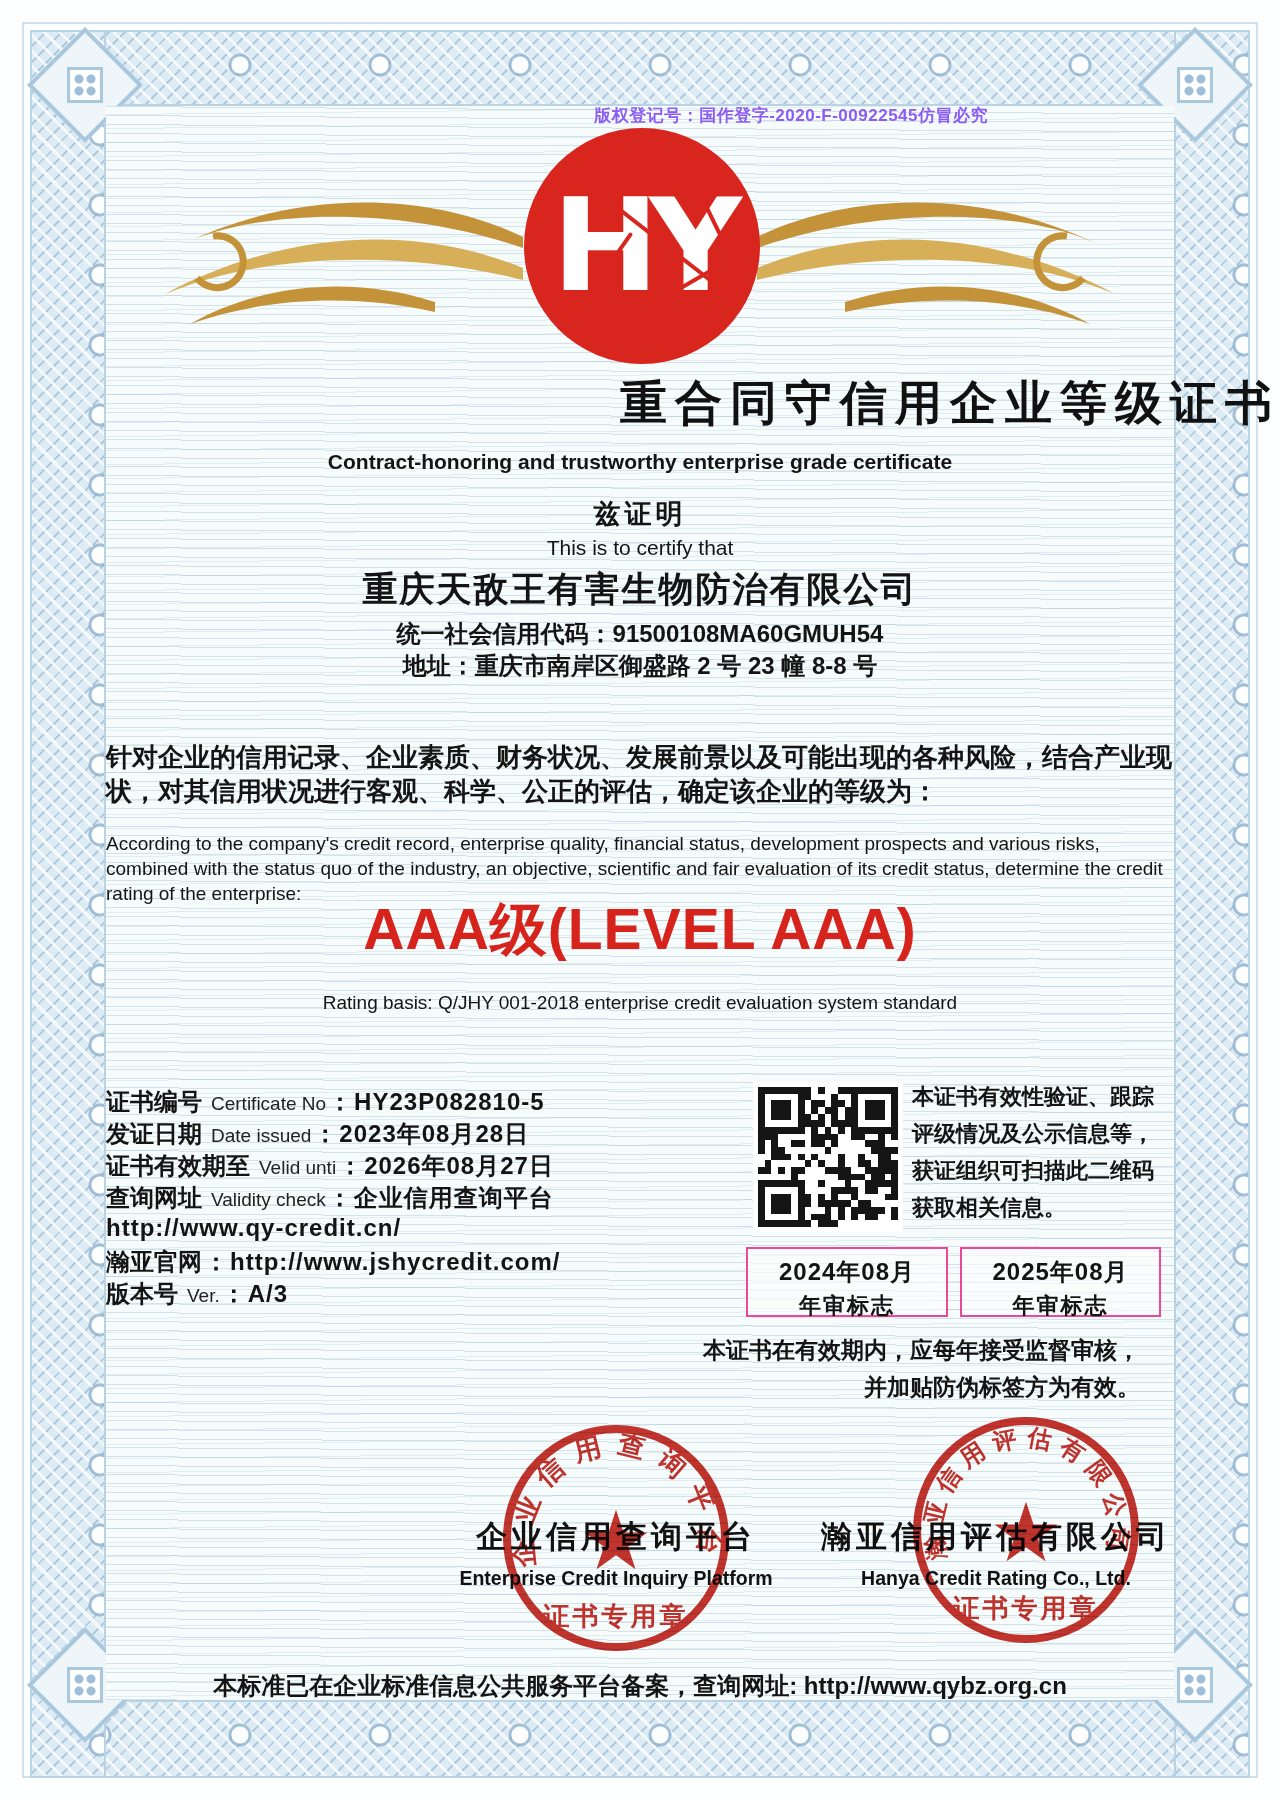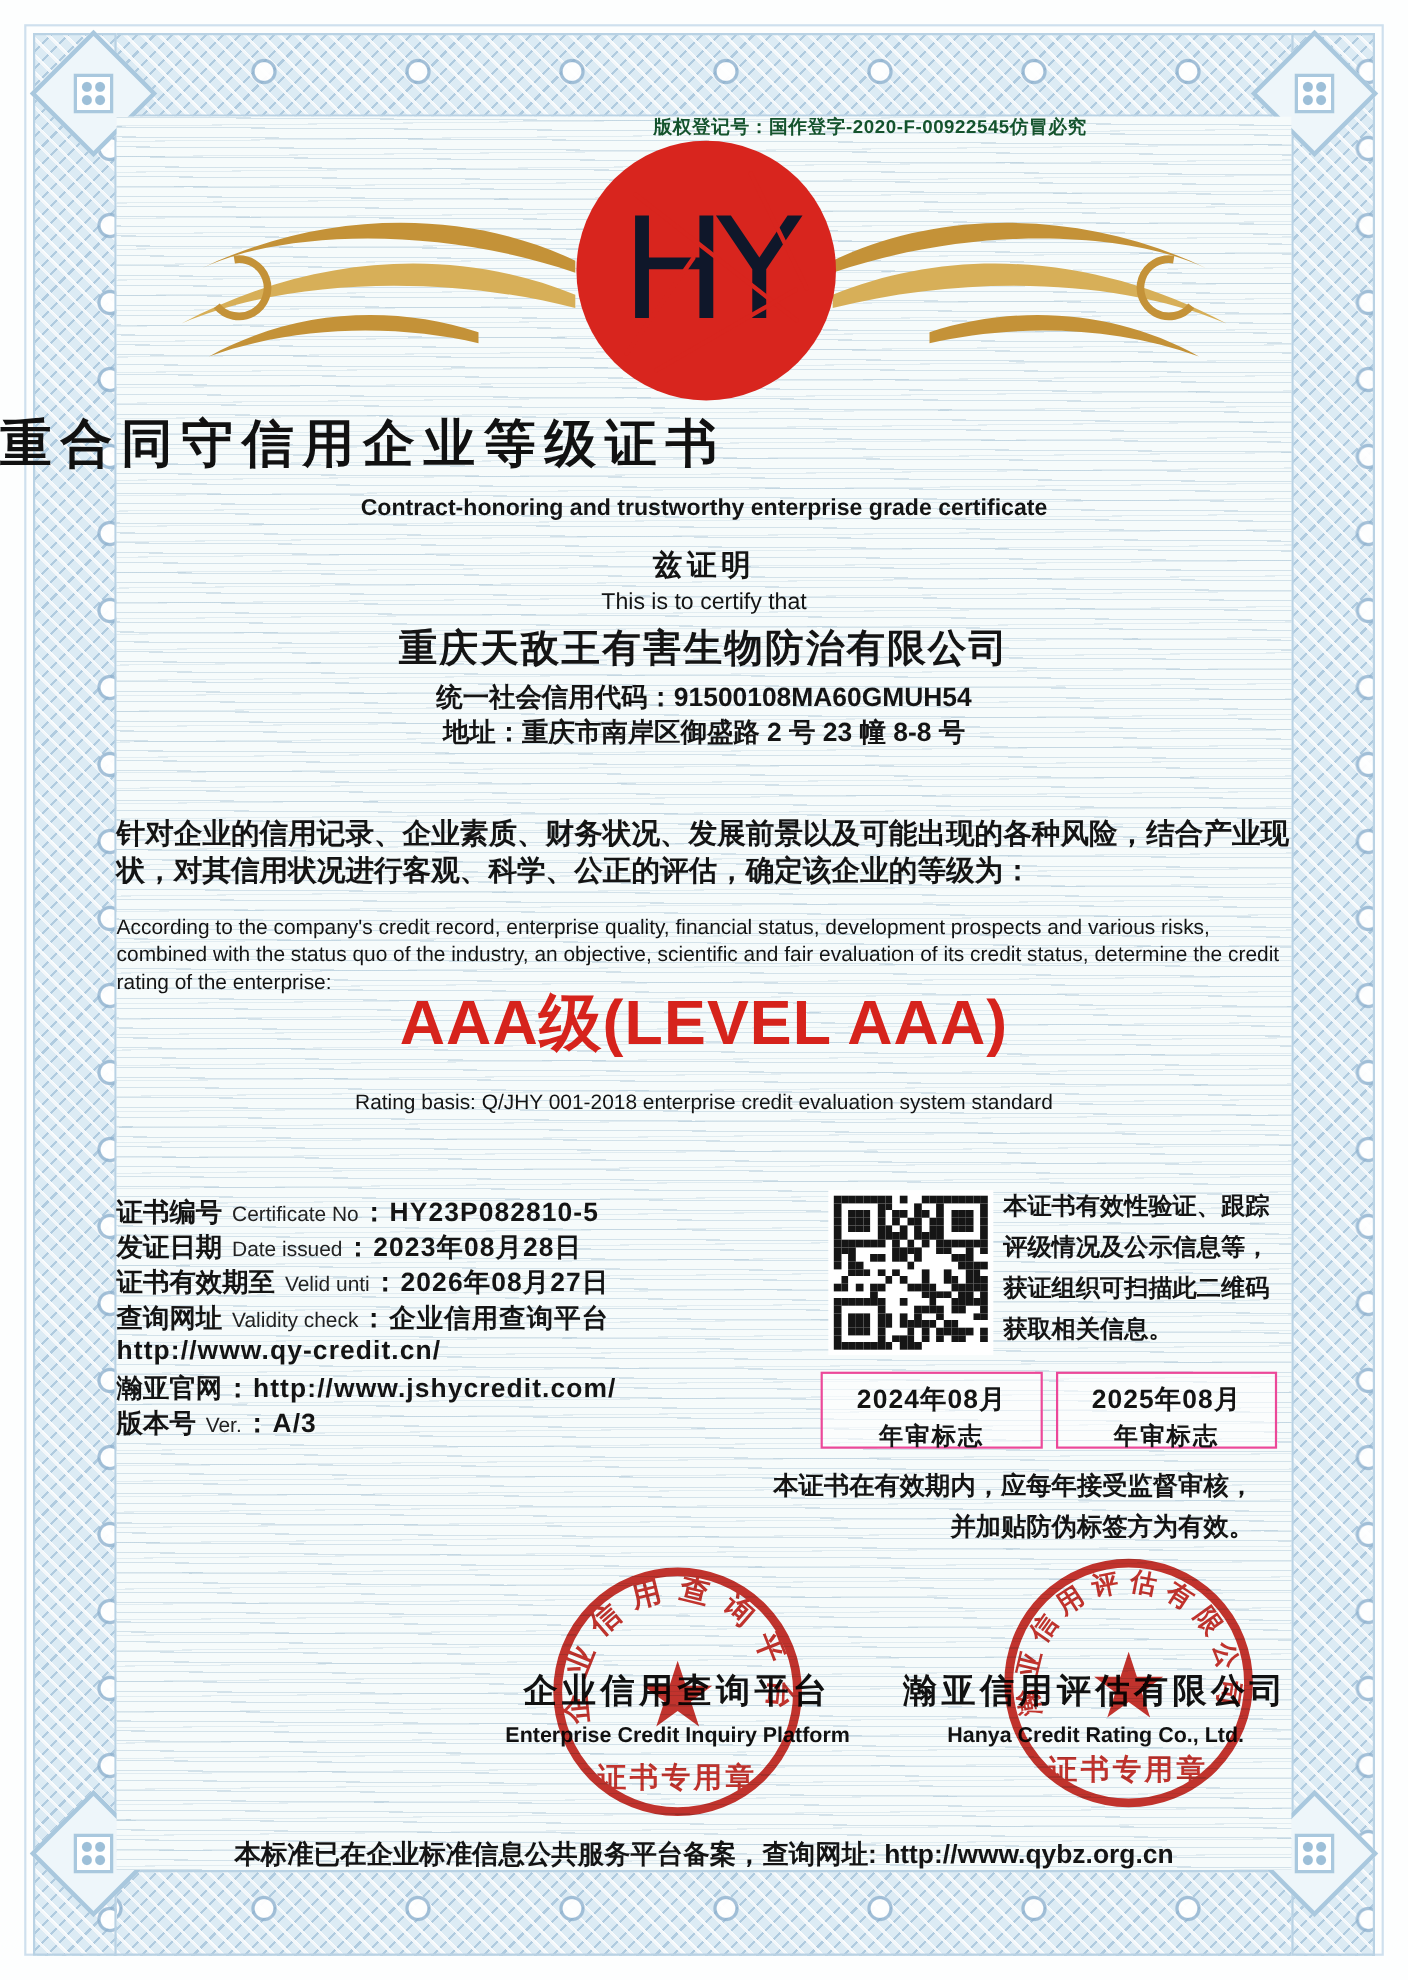--- a/index.html
+++ b/index.html
@@ -28,33 +28,33 @@
       radial-gradient(circle at 70% 70%, #9dbfd8 4px, rgba(0,0,0,0) 5px),#fff;
       border:3px solid #a9c8de;}
   .c-tl{left:36px;top:36px}.c-tr{left:1146px;top:36px}.c-bl{left:36px;bottom:66px}.c-br{left:1146px;bottom:66px}
   
   .paper{position:absolute;left:106px;right:106px;top:106px;bottom:100px;background:#f6fbfb;
     background-image:
       repeating-linear-gradient(0.4deg, rgba(120,160,188,.28) 0 1px, rgba(0,0,0,0) 1px 9px),
       repeating-linear-gradient(-0.6deg, rgba(120,160,188,.16) 0 1px, rgba(0,0,0,0) 1px 14px);}
   
   .abs{position:absolute;}
-  .copyright{top:104px;right:292px;font-size:17px;font-weight:600;color:#14532d;letter-spacing:.5px;}
+  .copyright{top:104px;right:292px;font-size:17px;font-weight:600;color:#8b5cf6;letter-spacing:.5px;}
   .flourish{top:182px;width:390px;height:150px;}
   .fl-left{left:135px;} .fl-right{left:755px;}
   .logo{left:524px;top:128px;width:236px;height:236px;border-radius:50%;background:#d8251e;
         display:flex;align-items:center;justify-content:center;}
-  .logo span{color:#0f172a;font-size:128px;font-weight:400;letter-spacing:-10px;line-height:1;
+  .logo span{color:#ffffff;font-size:128px;font-weight:700;letter-spacing:-10px;line-height:1;
              font-family:"DejaVu Sans","Liberation Sans",sans-serif;}
   .crack{position:absolute;background:#d8251e;height:4px;border-radius:2px;}
   .ck1{left:556px;top:232px;width:190px;transform:rotate(38deg);}
   .ck2{left:585px;top:298px;width:150px;transform:rotate(-30deg);}
   .ck3{left:648px;top:208px;width:120px;transform:rotate(64deg);}
   .ck4{left:545px;top:276px;width:110px;transform:rotate(-55deg);}
-  .title{left:0;width:1280px;top:372px;text-align:left;font-size:47px;font-weight:700;letter-spacing:8px;color:#111;}
+  .title{left:0;width:1280px;top:372px;text-align:right;font-size:47px;font-weight:700;letter-spacing:8px;color:#111;}
   .subtitle{left:0;width:1280px;top:450px;text-align:center;font-size:21px;font-weight:600;}
   .zhengming{left:0;width:1280px;top:496px;text-align:center;font-size:27px;font-weight:600;letter-spacing:4px;}
   .certify-en{left:0;width:1280px;top:536px;text-align:center;font-size:21px;font-weight:500;}
   .company{left:0;width:1280px;top:566px;text-align:center;font-size:35px;font-weight:800;letter-spacing:2px;}
   .code-line{left:0;width:1280px;top:618px;text-align:center;font-size:24px;font-weight:600;}
   .addr-line{left:0;width:1280px;top:650px;text-align:center;font-size:24px;font-weight:600;}
   .stmt-cn{left:106px;width:1068px;top:740px;font-size:26px;font-weight:600;line-height:34px;text-align:left;}
   .stmt-en{left:106px;width:1068px;top:812px;font-size:19px;font-weight:500;line-height:25px;margin-top:19px;}
   .aaa{left:0;width:1280px;top:892px;text-align:center;font-size:57px;font-weight:900;color:#d6231c;letter-spacing:1px;}
   .basis-cn{left:0;width:1280px;top:966px;text-align:center;font-size:20px;font-weight:600;}

